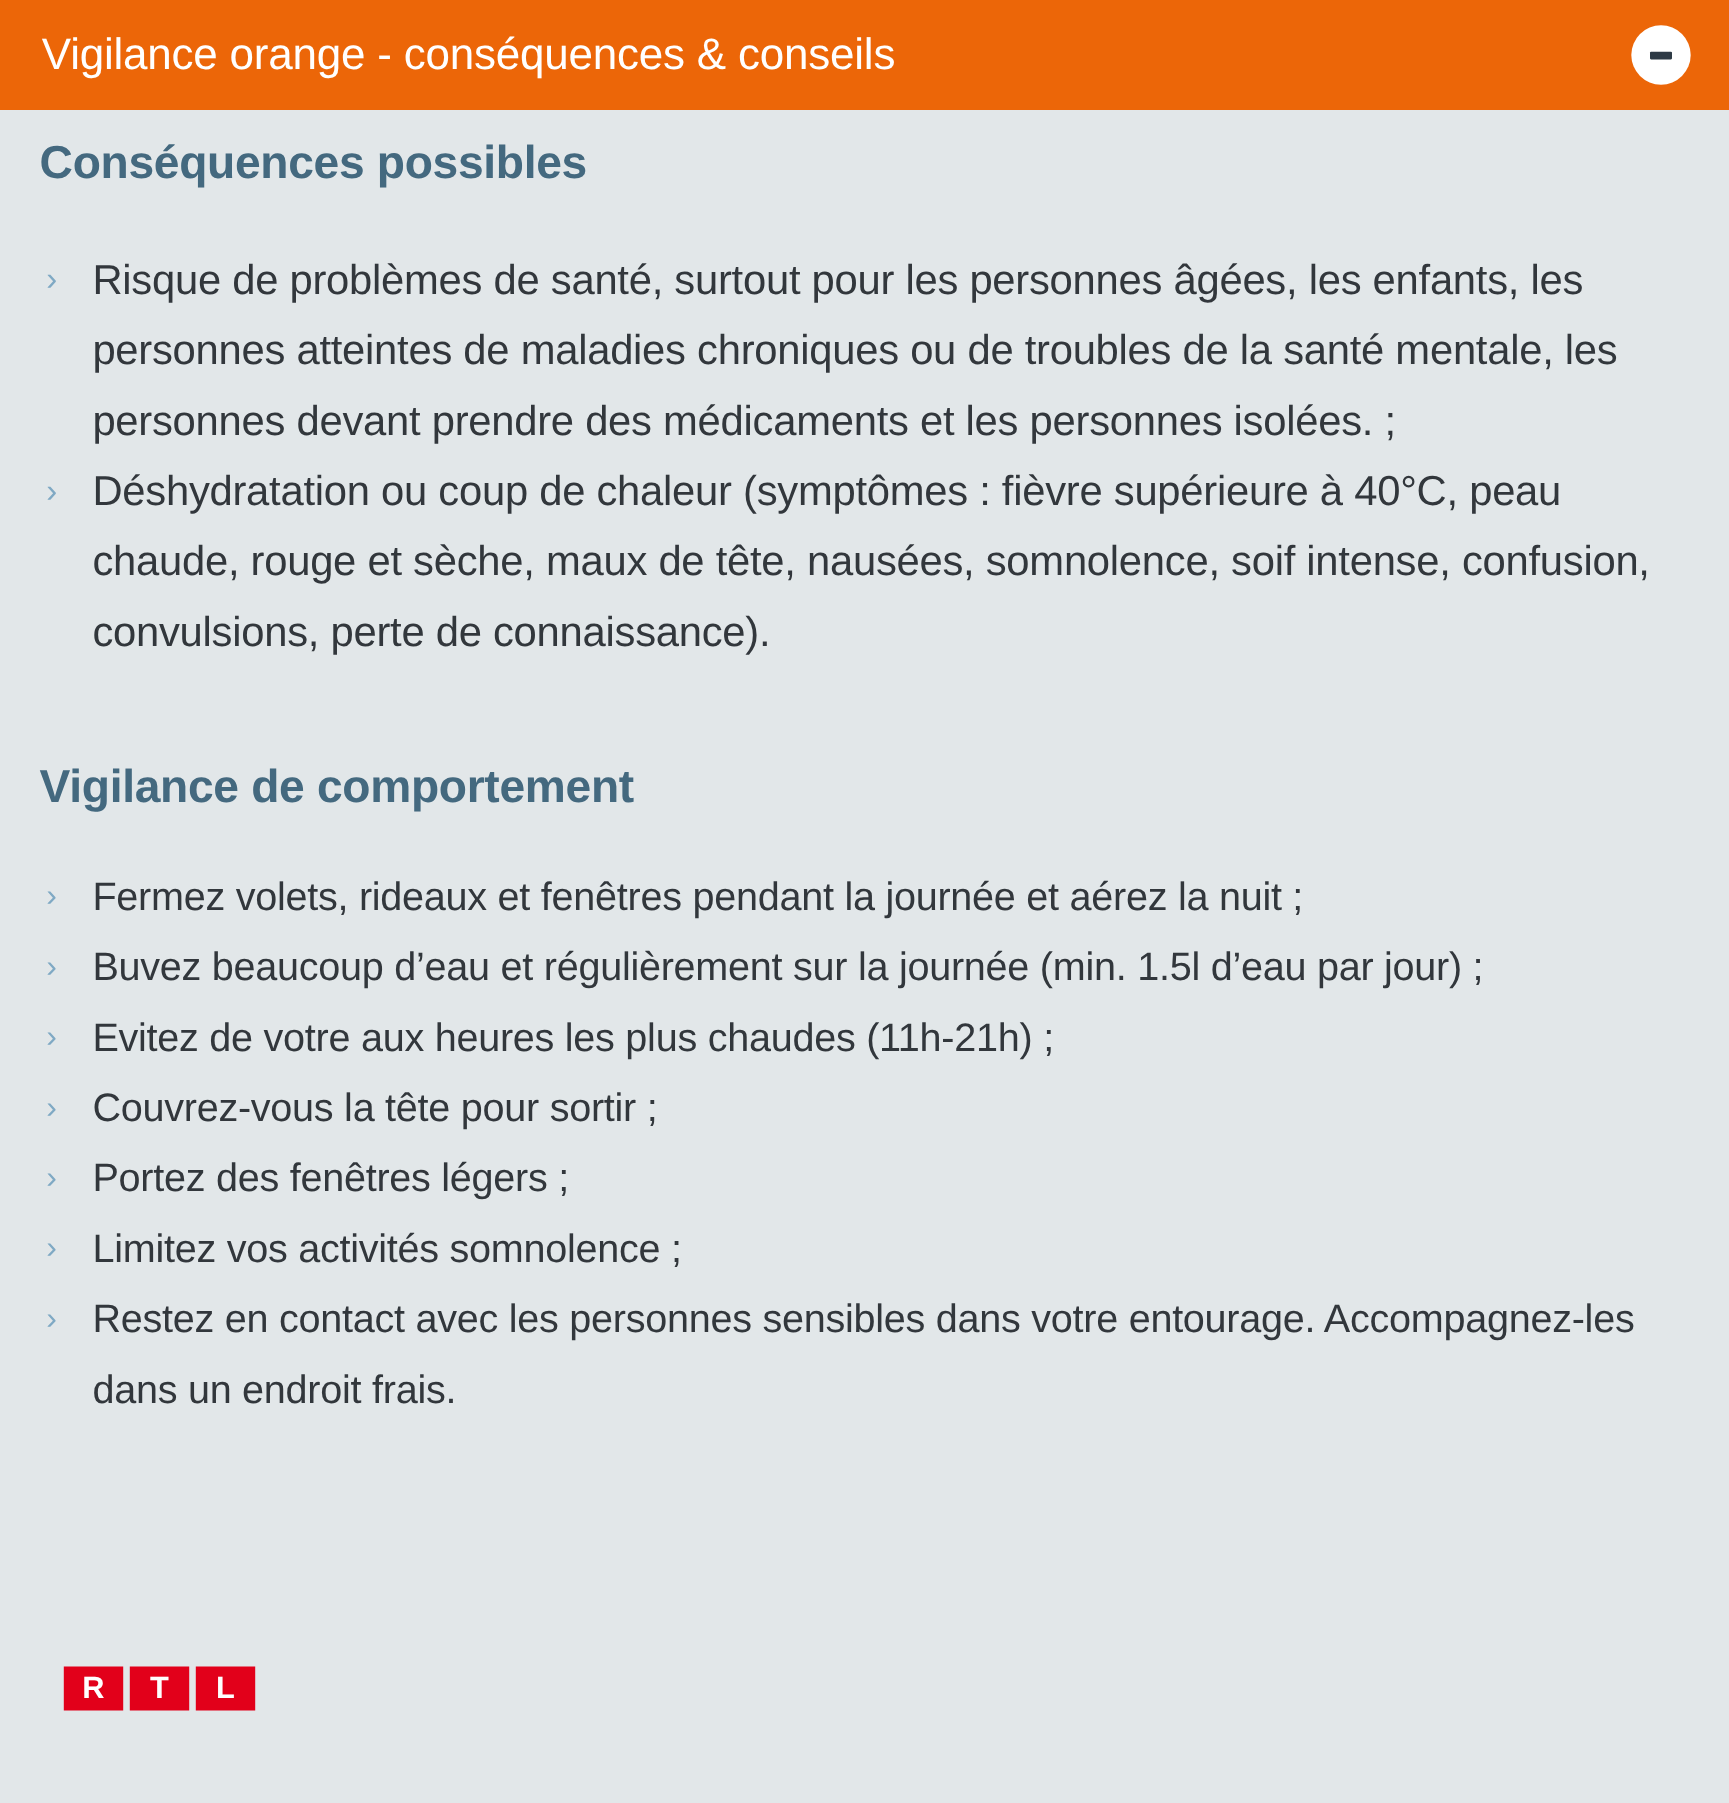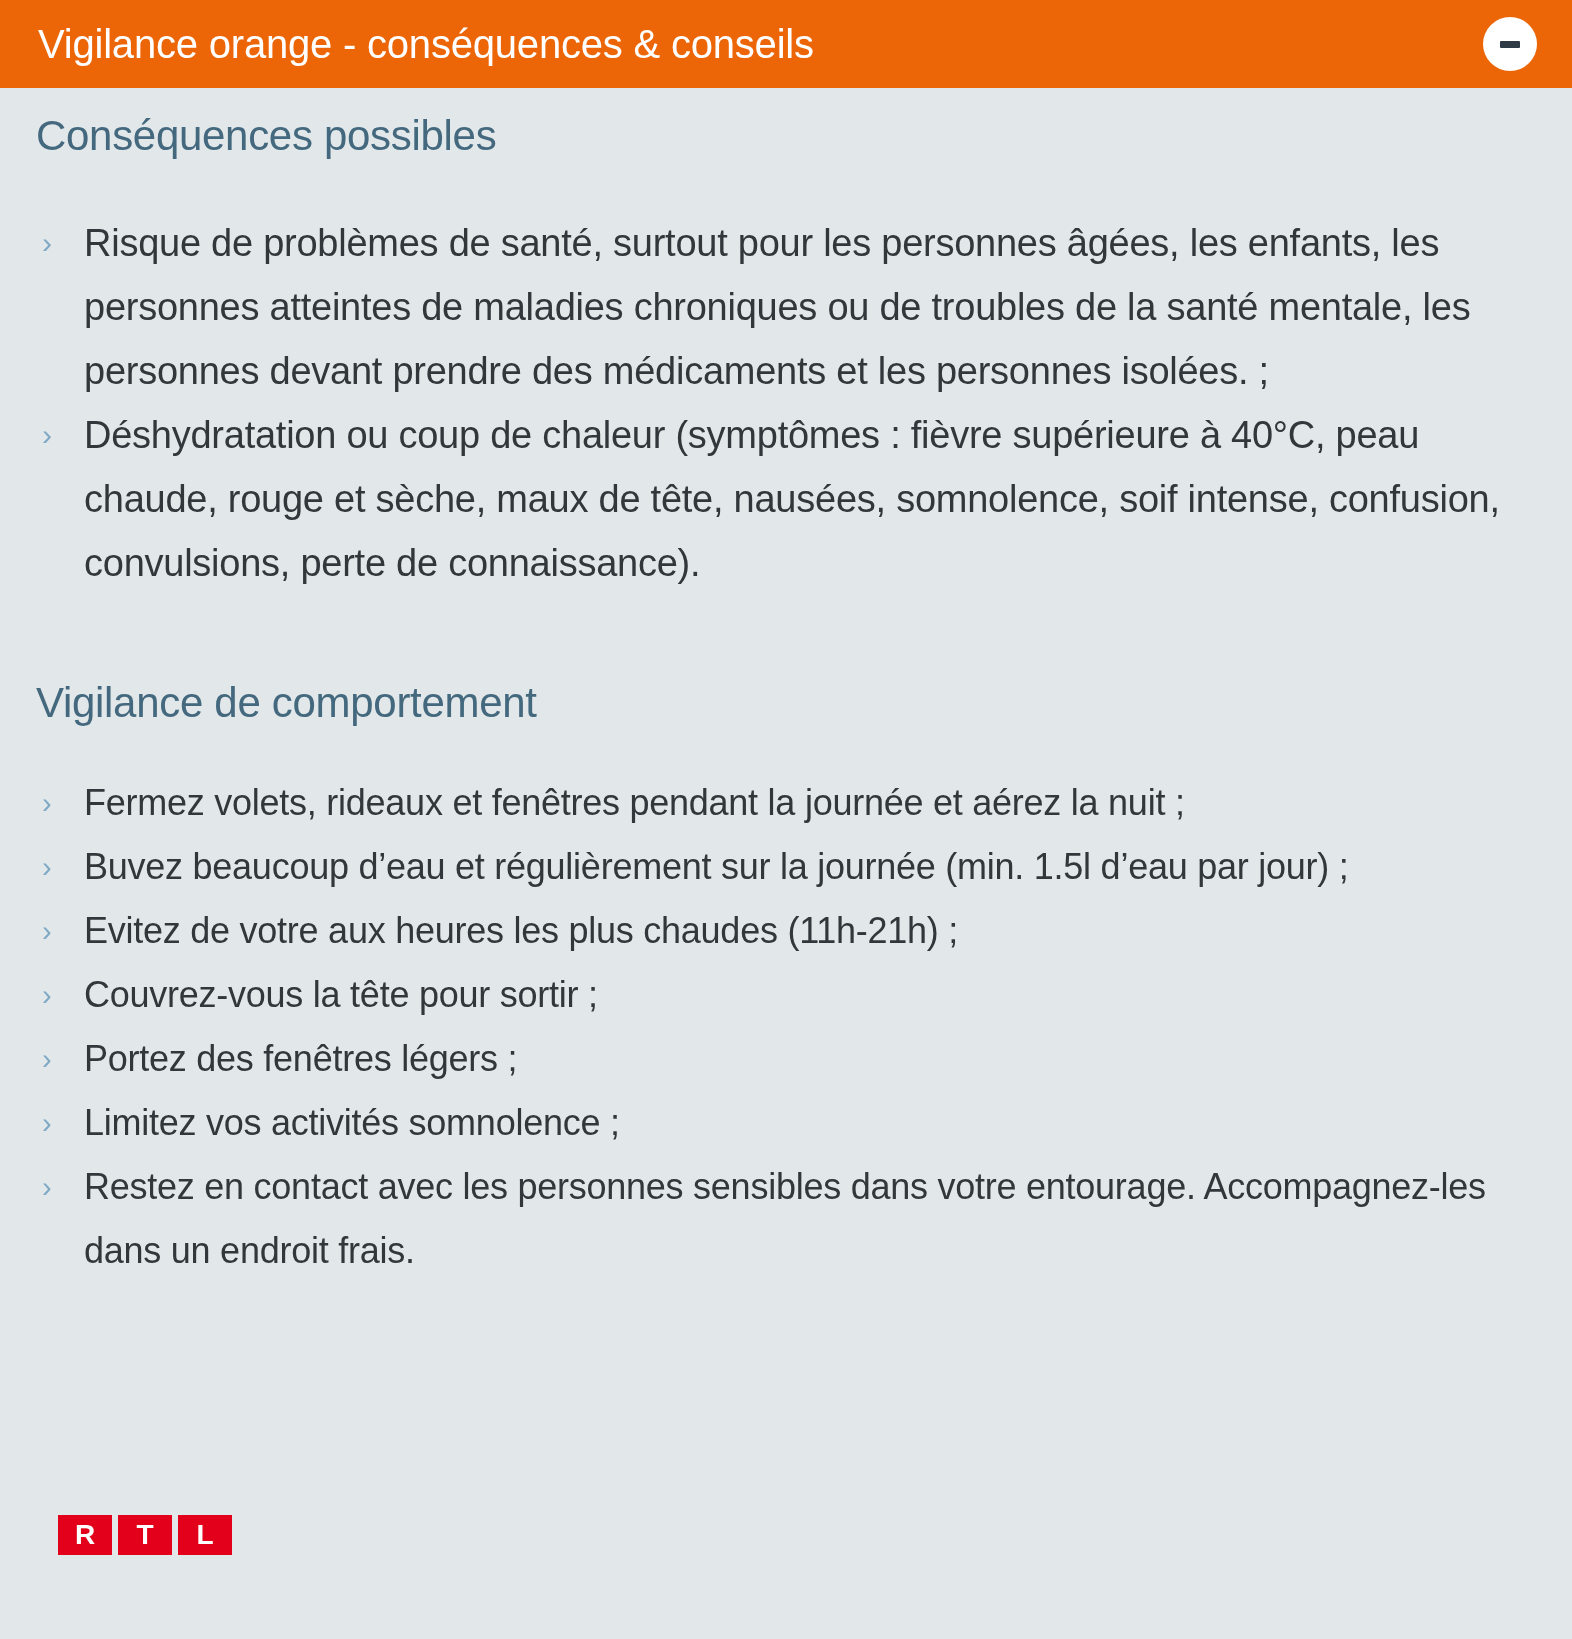--- a/index.html
+++ b/index.html
@@ -11,21 +11,21 @@
     height: 1639px;
     background: #e2e7e9;
     font-family: "Liberation Sans", sans-serif;
     overflow: hidden;
     position: relative;
   }
 
   
   .header {
     position: relative;
-    height: 88px;
+    height: 100px;
     background: #ec6608;
     display: flex;
     align-items: center;
     padding: 0 0 0 38px;
     box-sizing: border-box;
   }
   .header-title {
     color: #ffffff;
     font-size: 40px;
     font-weight: 400;
@@ -58,21 +58,21 @@
   }
 
   
   .content {
     padding: 22px 40px 0 36px;
     box-sizing: border-box;
   }
   .section-heading {
     color: #44697f;
     font-size: 42px;
-    font-weight: 400;
+    font-weight: 700;
     line-height: 1.25;
     margin: 0;
     padding: 0;
     letter-spacing: -0.3px;
   }
 
   .bullet-list {
     list-style: none;
     margin: 0;
     padding: 0;

